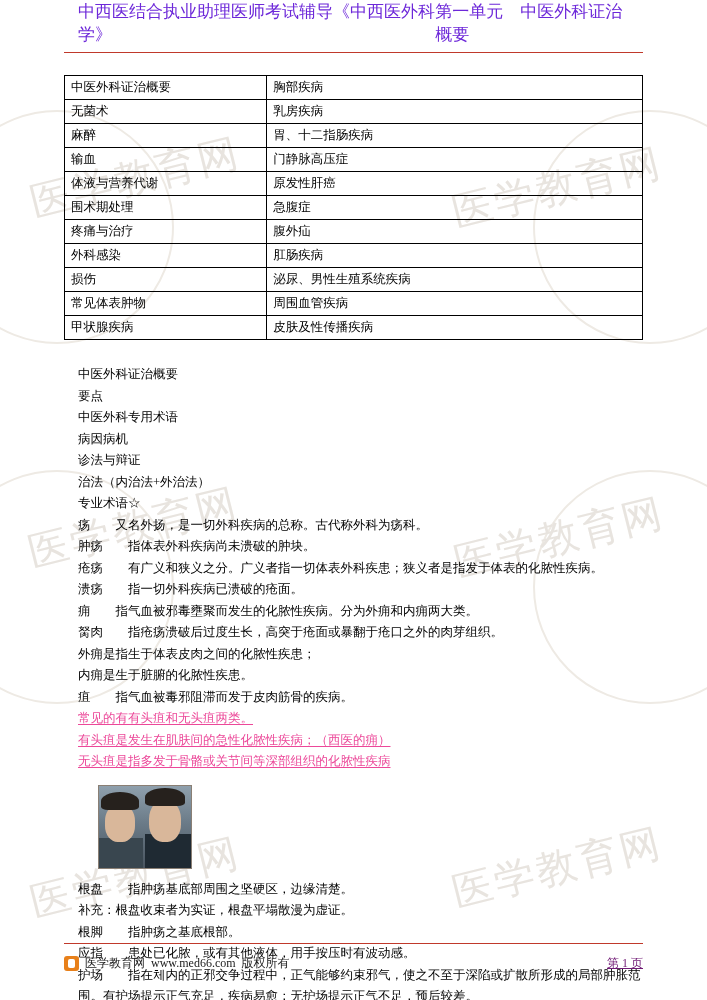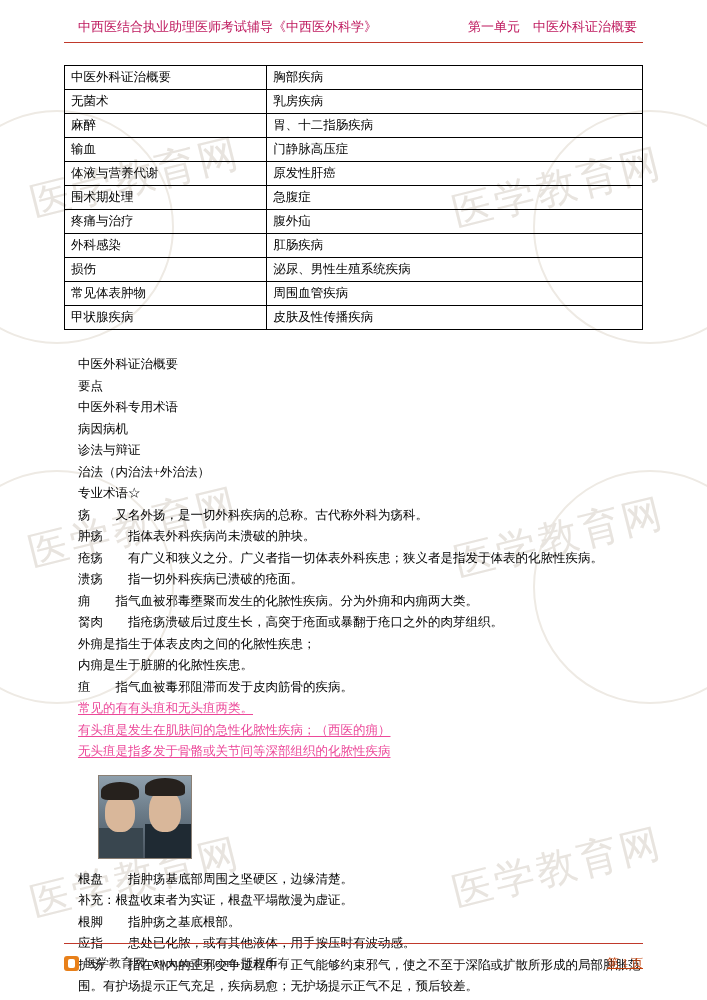--- a/index.html
+++ b/index.html
@@ -42,26 +42,25 @@
     position: absolute;
     border: 2px solid #eeeae4;
     border-radius: 50%;
     width: 230px;
     height: 230px;
   }
   
   .header {
     position: relative;
     z-index: 2;
-    padding-top: 18px;
     display: flex;
     justify-content: space-between;
     align-items: baseline;
-    font-size: 13px;
-    color: #be185d;
+    font-size: 17px;
+    color: #6d28d9;
   }
   .header .h-left { padding-left: 14px; }
   .header .h-right { padding-right: 6px; }
   .header-rule {
     position: relative;
     z-index: 2;
     border-bottom: 1px solid #c0392b;
     margin-top: 6px;
   }
   
@@ -167,21 +166,21 @@
   }
   .logo-badge::after {
     content: "";
     position: absolute;
     left: 4px; top: 3px;
     width: 7px; height: 9px;
     background: #fff;
     border-radius: 2px;
   }
   .f-text { color: #1a1a1a; }
-  .f-right { color: #c2410c; text-decoration: underline; }
+  .f-right { color: #701a75; text-decoration: underline; }
 </style>
 </head>
 <body>
 
 <div class="page">
 
   <div class="wm-layer">
     <div class="wm-ring" style="left:-60px; top:110px;"></div>
     <div class="wm-ring" style="left:-60px; top:470px;"></div>
     <div class="wm-ring" style="right:-60px; top:110px;"></div>

